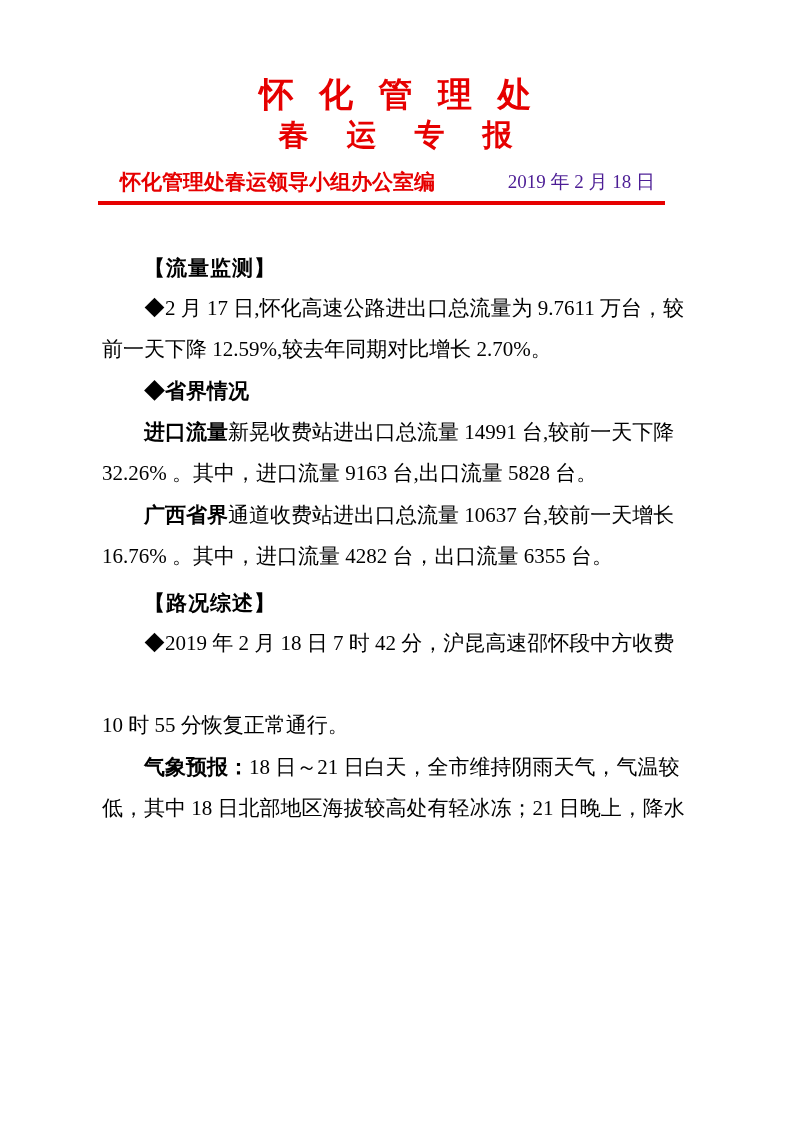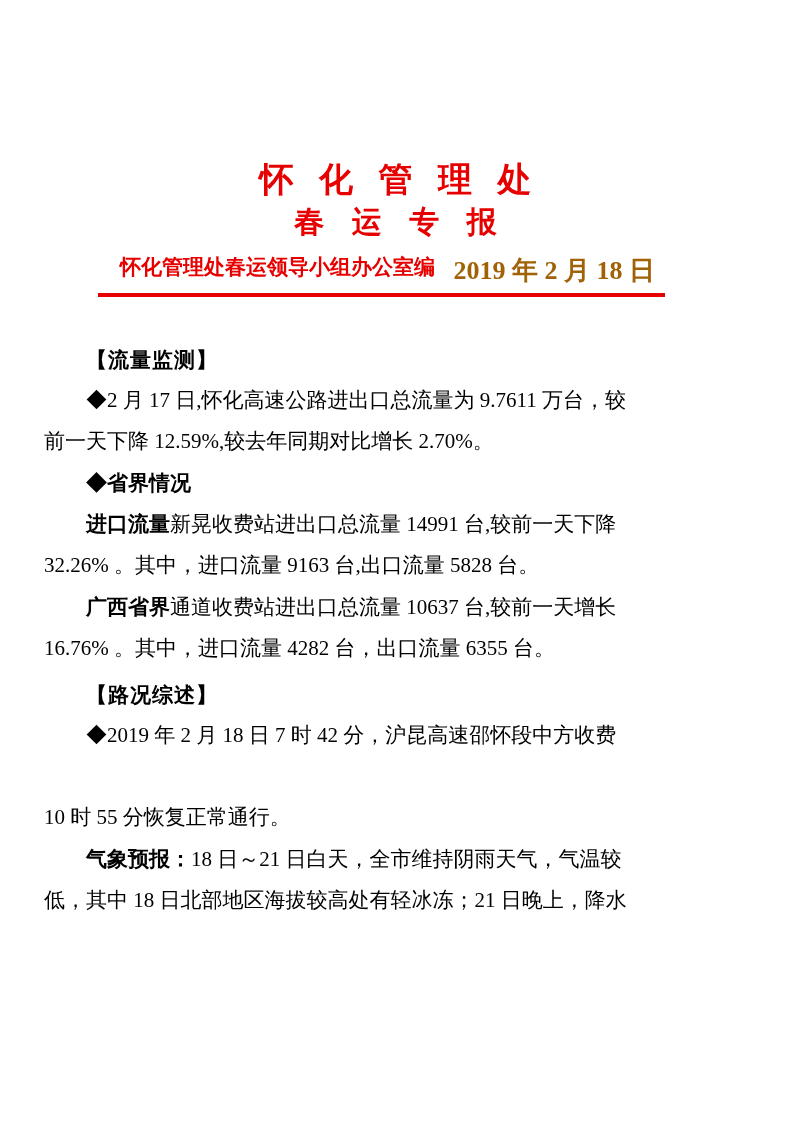--- a/index.html
+++ b/index.html
@@ -10,78 +10,77 @@
   .page {
     position: relative;
     width: 793px;
     height: 1122px;
     background: #ffffff;
     overflow: hidden;
     font-family: "Liberation Serif", serif;
     color: #000000;
   }
   .doc-header {
-    padding-top: 120px;
-    margin-top: 39px;
+    padding-top: 74px;
   }
   .title-line1 {
     text-align: center;
     color: var(--accent, #e60000);
     font-family: "Liberation Sans", sans-serif;
     font-weight: bold;
     font-size: 34px;
     line-height: 40px;
     letter-spacing: 2px;
     word-spacing: 12px;
     white-space: nowrap;
   }
   .title-line2 {
     margin-top: 6px;
     text-align: center;
     color: var(--accent, #e60000);
-    font-family: Liberation Serif, serif;
+    font-family: Liberation Mono, monospace;
     font-weight: bold;
     font-size: 30px;
     line-height: 34px;
     letter-spacing: 2px;
     word-spacing: 16px;
     white-space: nowrap;
   }
   .byline-row {
     box-sizing: border-box;
     margin: 14px 0 0 98px;
     width: 567px;
     padding: 0 10px 0 22px;
     display: flex;
     justify-content: space-between;
-    align-items: flex-start;
+    align-items: center;
     gap: 16px;
   }
   .byline {
     color: var(--accent, #e60000);
     font-family: "Liberation Sans", sans-serif;
     font-weight: bold;
     font-size: 21px;
     white-space: nowrap;
   }
   .doc-date {
-    color: #a16207;
+    color: #4c1d95;
     font-family: "Liberation Serif", serif;
-    font-weight: bold;
-    font-size: 26px;
+    font-weight: normal;
+    font-size: 19px;
     white-space: nowrap;
   }
   .header-rule {
     margin: 5px 0 0 98px;
     width: 567px;
     height: 4px;
     background: var(--accent, #e60000);
   }
   .doc-body {
-    margin: 42px 0 0 44px;
+    margin: 42px 0 0 102px;
     width: 620px;
     font-size: 21px;
     line-height: 41px;
     text-align: left;
   }
   .block {
     margin: 0;
     text-indent: 2em; 
   }
   .section-header {

